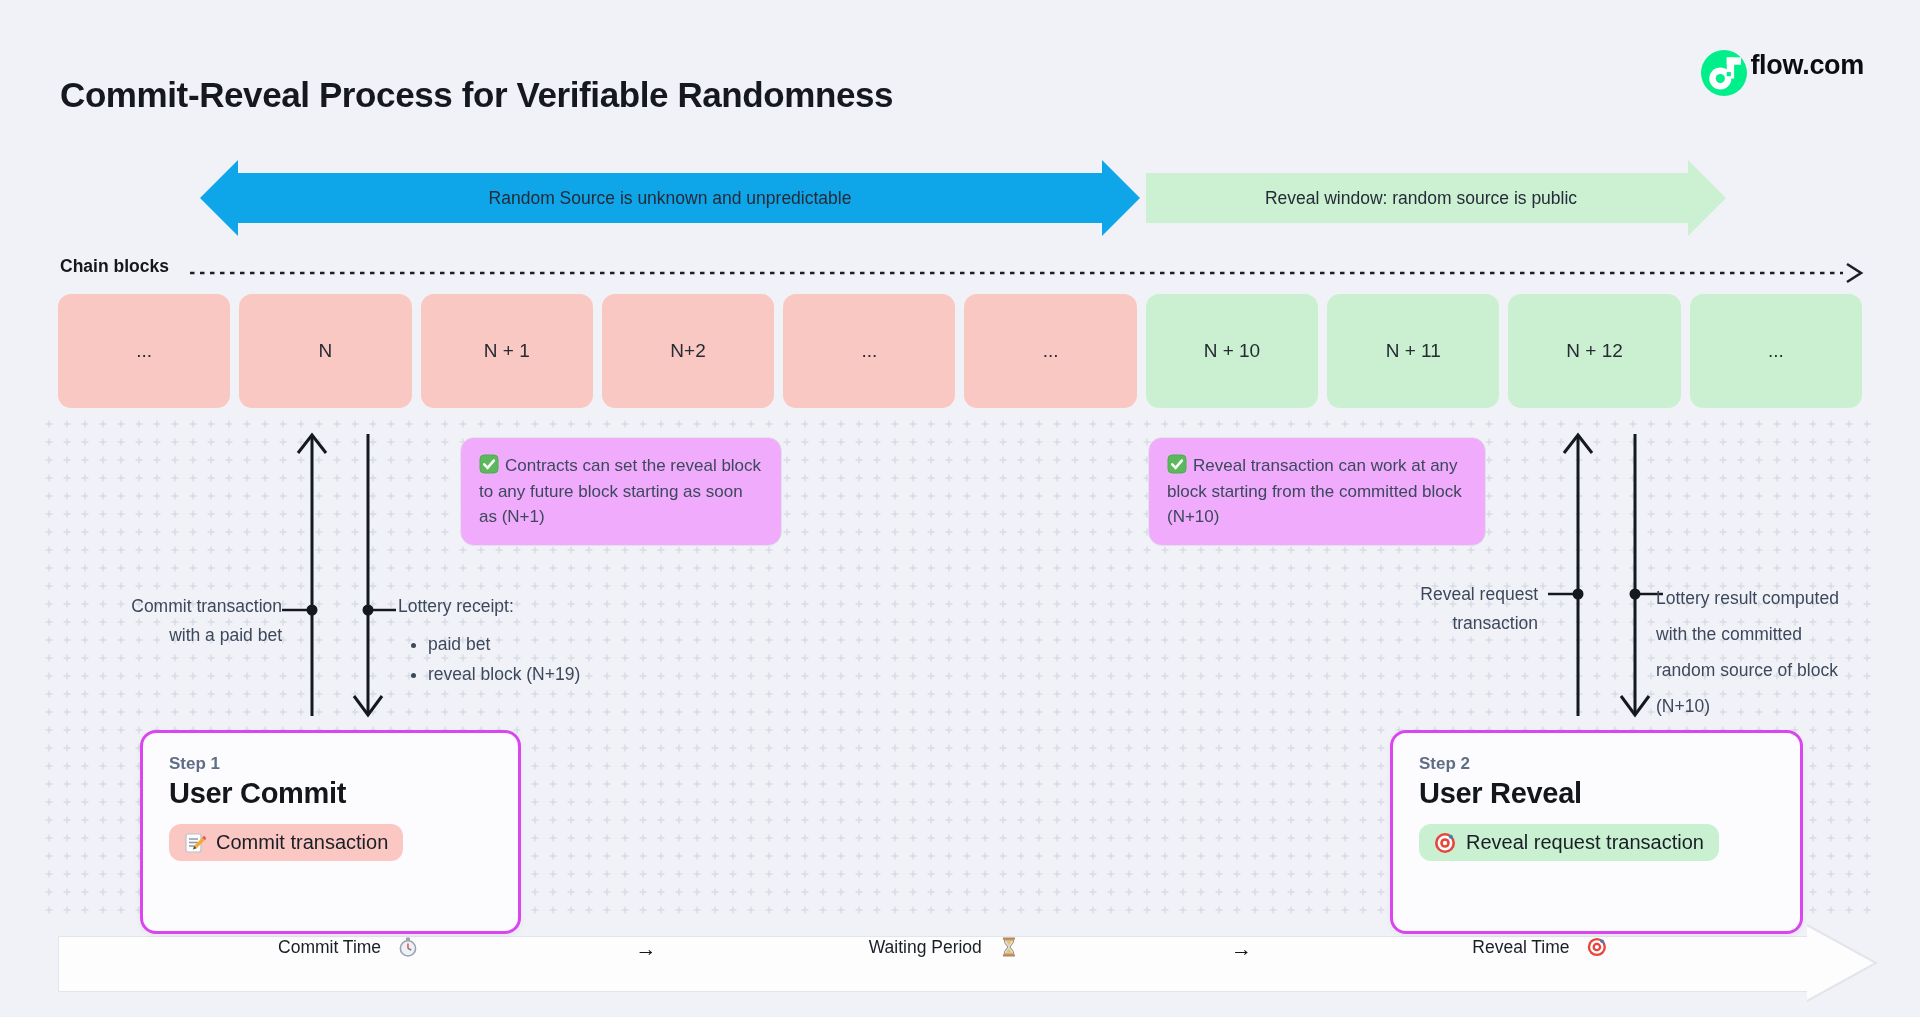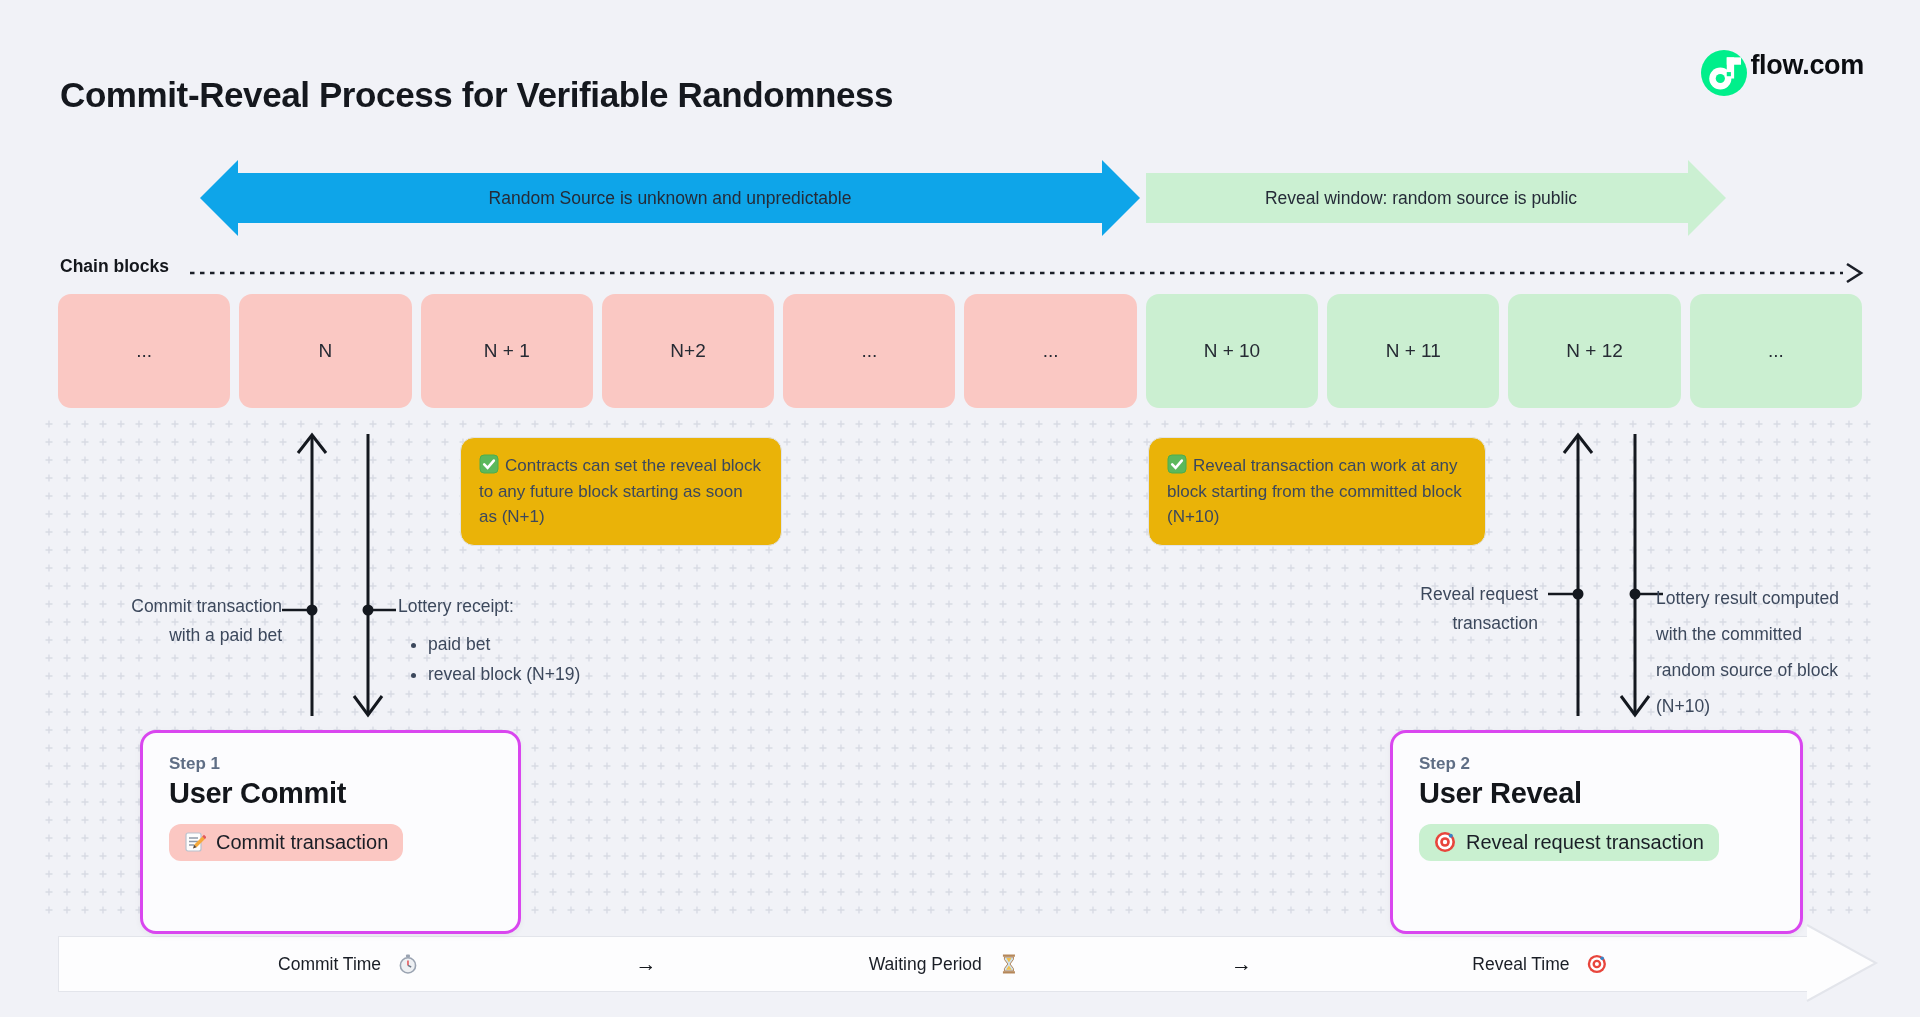--- a/index.html
+++ b/index.html
@@ -29,21 +29,21 @@
   .blocks{position:absolute;left:58px;top:294px;width:1804px;height:114px;display:flex;gap:9px;}
   .block{flex:1;border-radius:13px;display:flex;align-items:center;justify-content:center;
          font-size:19px;color:#262B34;}
   .block.commit{background:#FAC8C3;}
   .block.reveal{background:#CBEFD1;}
 
   
   .dotgrid{position:absolute;left:40px;top:415px;z-index:0;}
 
   
-  .note{position:absolute;z-index:2;width:284px;background:#eab308;border:1px solid #E0E3EA;
+  .note{position:absolute;z-index:2;width:284px;background:#f0abfc;border:1px solid #E0E3EA;
         border-radius:14px;padding:15px 18px;font-size:17px;line-height:1.5;color:#3C485C;}
   .note .check{vertical-align:-3px;margin-right:6px;}
   .note-commit{left:460px;top:437px;}
   .note-reveal{left:1148px;top:437px;width:300px;}
 
   
   .arrows{position:absolute;z-index:2;}
   .arrows-left{left:265px;top:426px;}
   .arrows-right{left:1530px;top:426px;}
 
@@ -57,29 +57,29 @@
   .anno-reveal-tx{left:1398px;top:580px;width:140px;text-align:right;}
   .anno-result{left:1656px;top:580px;width:208px;line-height:36px;}
 
   
   .step-card{position:absolute;z-index:2;height:156px;background:#FCFCFE;border:3px solid #d946ef;
              border-radius:16px;box-shadow:0 2px 6px rgba(20,25,40,.05);padding:21px 26px;box-sizing:content-box;}
   .step-card-commit{left:140px;top:730px;width:323px;}
   .step-card-reveal{left:1390px;top:730px;width:355px;}
   .step-eyebrow{font-size:17px;font-weight:700;color:#5F6E85;}
   .step-title{font-size:29px;font-weight:800;color:#13161B;letter-spacing:-0.3px;margin:3px 0 14px 0;}
-  .step-pill{display:inline-flex;align-items:flex-start;gap:10px;border-radius:12px;padding:7px 15px;
+  .step-pill{display:inline-flex;align-items:flex-end;gap:10px;border-radius:12px;padding:7px 15px;
              font-size:20px;color:#1A1E26;border:none;font-family:inherit;cursor:pointer;}
   .pill-commit{background:#FBC7C2;}
   .pill-reveal{background:#C9F0D0;}
 
   
   .timeline{position:absolute;left:58px;top:936px;width:1752px;height:54px;background:#FDFDFE;
             border:1px solid #E3E5EB;border-right:none;z-index:1;}
-  .tl-item{position:absolute;top:0;height:100%;display:flex;align-items:center;gap:17px;
+  .tl-item{position:absolute;top:0;height:100%;display:flex;align-items:flex-start;gap:17px;
            transform:translateX(-50%);font-size:17.5px;color:#1A1E26;}
   .tl-arrow{font-size:21px;color:#14171C;}
   .tl-c1{left:16.5%;} .tl-a1{left:33.5%;} .tl-c2{left:50.5%;} .tl-a2{left:67.5%;} .tl-c3{left:84.5%;}
   .timeline-chevron{position:absolute;left:1806px;top:924px;z-index:1;}
 </style>
 </head>
 <body>
 
 <div class="stage">
 

